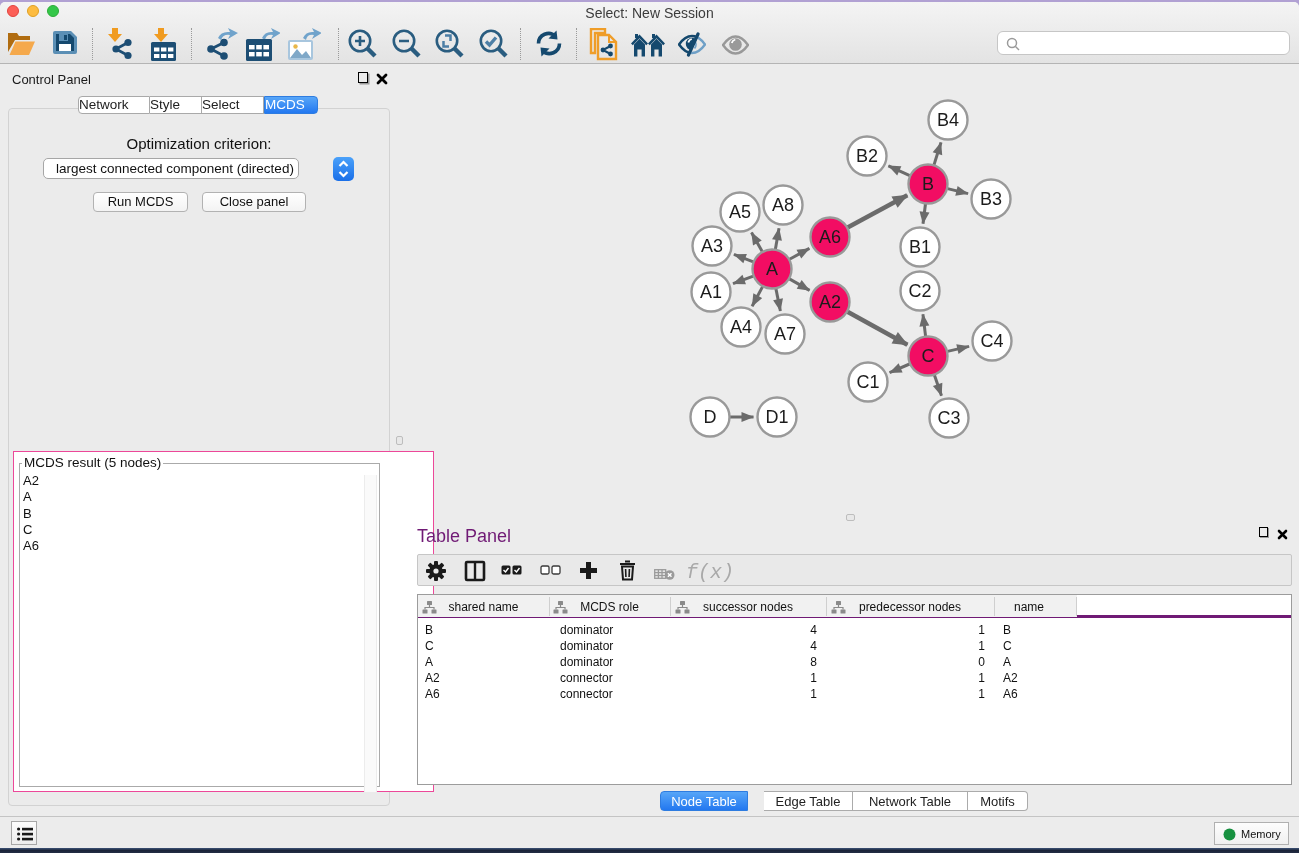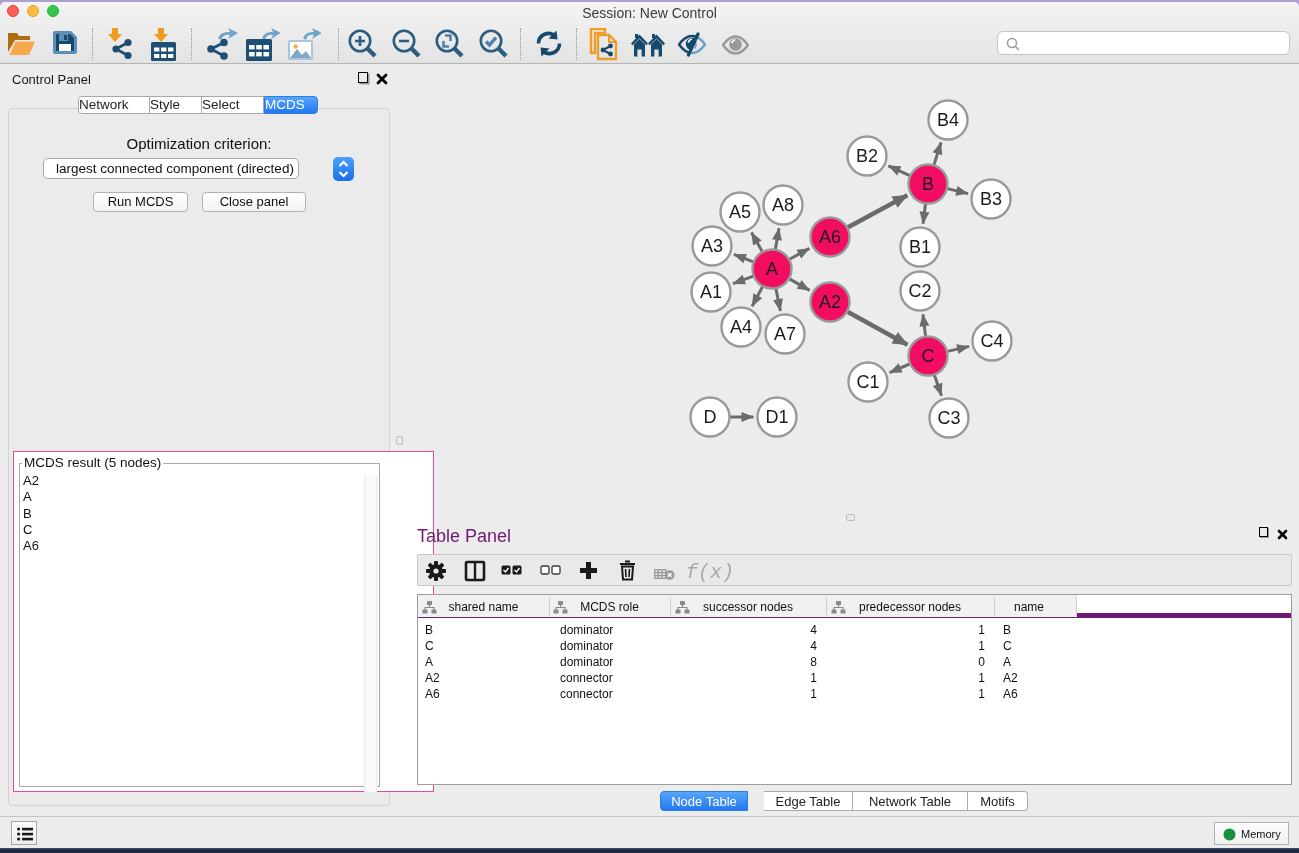--- a/index.html
+++ b/index.html
@@ -26,38 +26,38 @@
 #res-list{position:absolute;left:9px;top:21px;font-size:13px;color:#111;line-height:16.3px}
 #res-sb{position:absolute;left:350px;top:23px;width:13px;height:317px;background:#fafafa;border-left:1px solid #ececec;border-right:1px solid #ececec}
 #netwin{position:absolute;left:403px;top:62px;width:894px;height:450px;background:#fff;border:1px solid #949494}
 #net-tbar{position:absolute;left:0;top:0;width:892px;height:21px;background:linear-gradient(#f4f4f4,#dcdcdc);border-bottom:1px solid #b8b8b8}
 #net-title{position:absolute;left:0;top:3px;width:892px;text-align:center;font-size:13px;color:#1a1a1a}
 #grip{position:absolute;right:1px;bottom:1px}
 #tp-head{position:absolute;left:417px;top:524px;font-size:18px;color:#701a75}
 #tp-float{position:absolute;left:1259px;top:525px;width:9px;height:10px;border:1.5px solid #000;box-shadow:1px 1px 0 #9a9a9a}
 #tp-toolbar{position:absolute;left:417px;top:552px;width:875px;height:32px;background:#e9e9e9;border:1px solid #c6c6c6;border-radius:2px}
 #tp-table{position:absolute;left:417px;top:592px;width:875px;height:191px;background:#fff;border:1px solid #9c9c9c}
-#th-row{position:absolute;left:0;top:0;width:873px;height:23px;border-bottom:5px solid #701a75}
+#th-row{position:absolute;left:0;top:0;width:873px;height:23px;border-bottom:3px solid #701a75}
 #th-bg{position:absolute;left:0;top:0;width:659px;height:22px;background:#f1f1f1}
 .thsep{position:absolute;top:2px;height:19px;width:0;border-left:1px solid #cfcfcf}
 .thlab{position:absolute;top:5px;font-size:12px;color:#111;text-align:center}
 .trow{position:absolute;font-size:12px;color:#111;height:16px;line-height:16px}
 .btab{position:absolute;top:789px;height:20px;background:#fff;border:1px solid #ababab;font-size:13px;color:#222;text-align:center;line-height:19px}
 #statusbar{position:absolute;left:0;top:814px;width:1299px;height:30px;border-top:1px solid #c4c4c4}
 #list-btn{position:absolute;left:11px;top:819px;width:26px;height:24px;background:linear-gradient(#fcfcfc,#ededed);border:1px solid #a7a7a7}
 #mem-btn{position:absolute;left:1214px;top:820px;width:75px;height:23px;background:linear-gradient(#fdfdfd,#f0f0f0);border:1px solid #b0b0b0;font-size:11px;color:#111}
 </style></head>
 <body>
 <div id="wall-bottom"></div>
 <div id="app">
 <div id="chrome"></div>
 <div class="tl" style="left:7px;top:3px;background:#fc5f57;border:1px solid #e0443e"></div>
 <div class="tl" style="left:27px;top:3px;background:#fdbc40;border:1px solid #dfa023"></div>
 <div class="tl" style="left:47px;top:3px;background:#34c749;border:1px solid #2dac38"></div>
-<div id="title-main">Session: New Control</div>
+<div id="title-main">Select: New Session</div>
 
 <svg class="ticon" style="left:6px;top:28px" width="32" height="29" viewBox="0 0 32 29">
  <path d="M2 3 L11 3 L13 6 L24 6 L24 10 L9 10 L2 22 Z" fill="#b06c10"></path>
  <path d="M9.5 11.5 L29 11.5 L23 25 L3.5 25 Z" fill="#f5a94c"></path>
 </svg>
 <svg class="ticon" style="left:52px;top:28px" width="26" height="25" viewBox="0 0 26 25">
  <path d="M1 3 Q1 1 3 1 L19 1 L25 7 L25 22 Q25 24 23 24 L3 24 Q1 24 1 22 Z" fill="#5b8fb5"></path>
  <path d="M4 4 L18 4 L22 8 L22 21 L4 21 Z" fill="#15496e"></path>
  <path d="M7 4 L16 4 L16 11 L7 11 Z" fill="#5b8fb5"></path>
  <path d="M12 5 L15 5 L15 10 L12 10 Z" fill="#15496e"></path>

